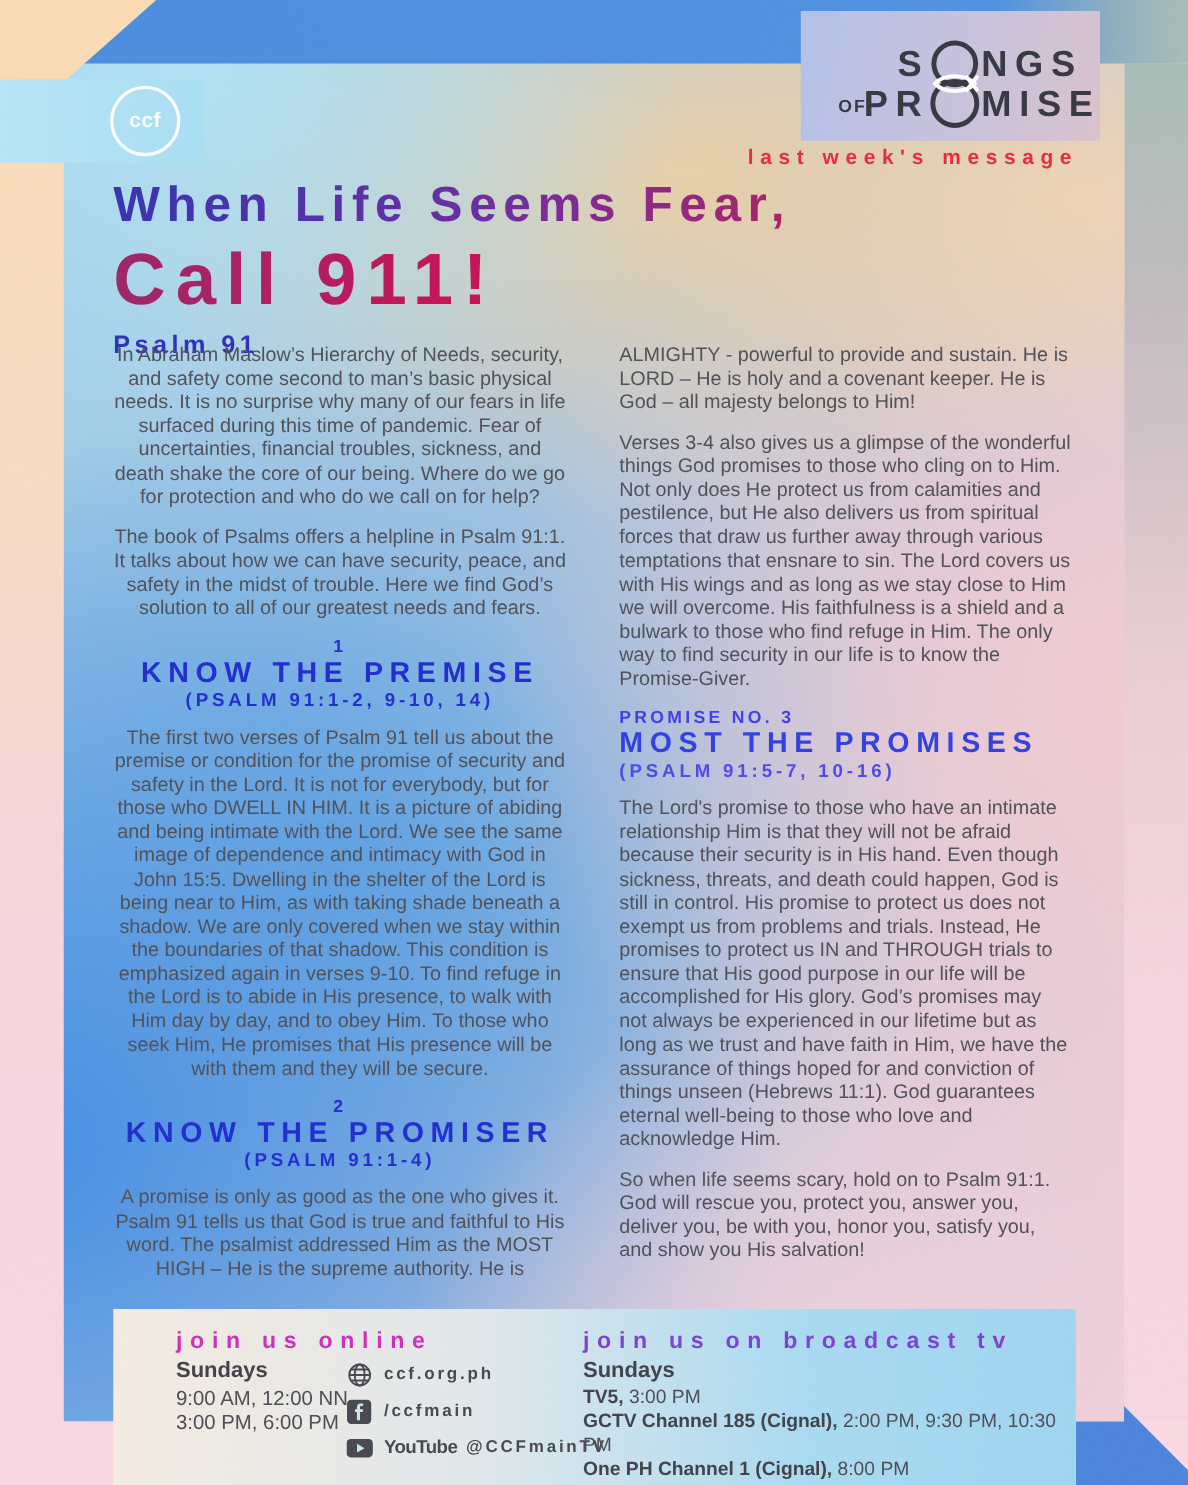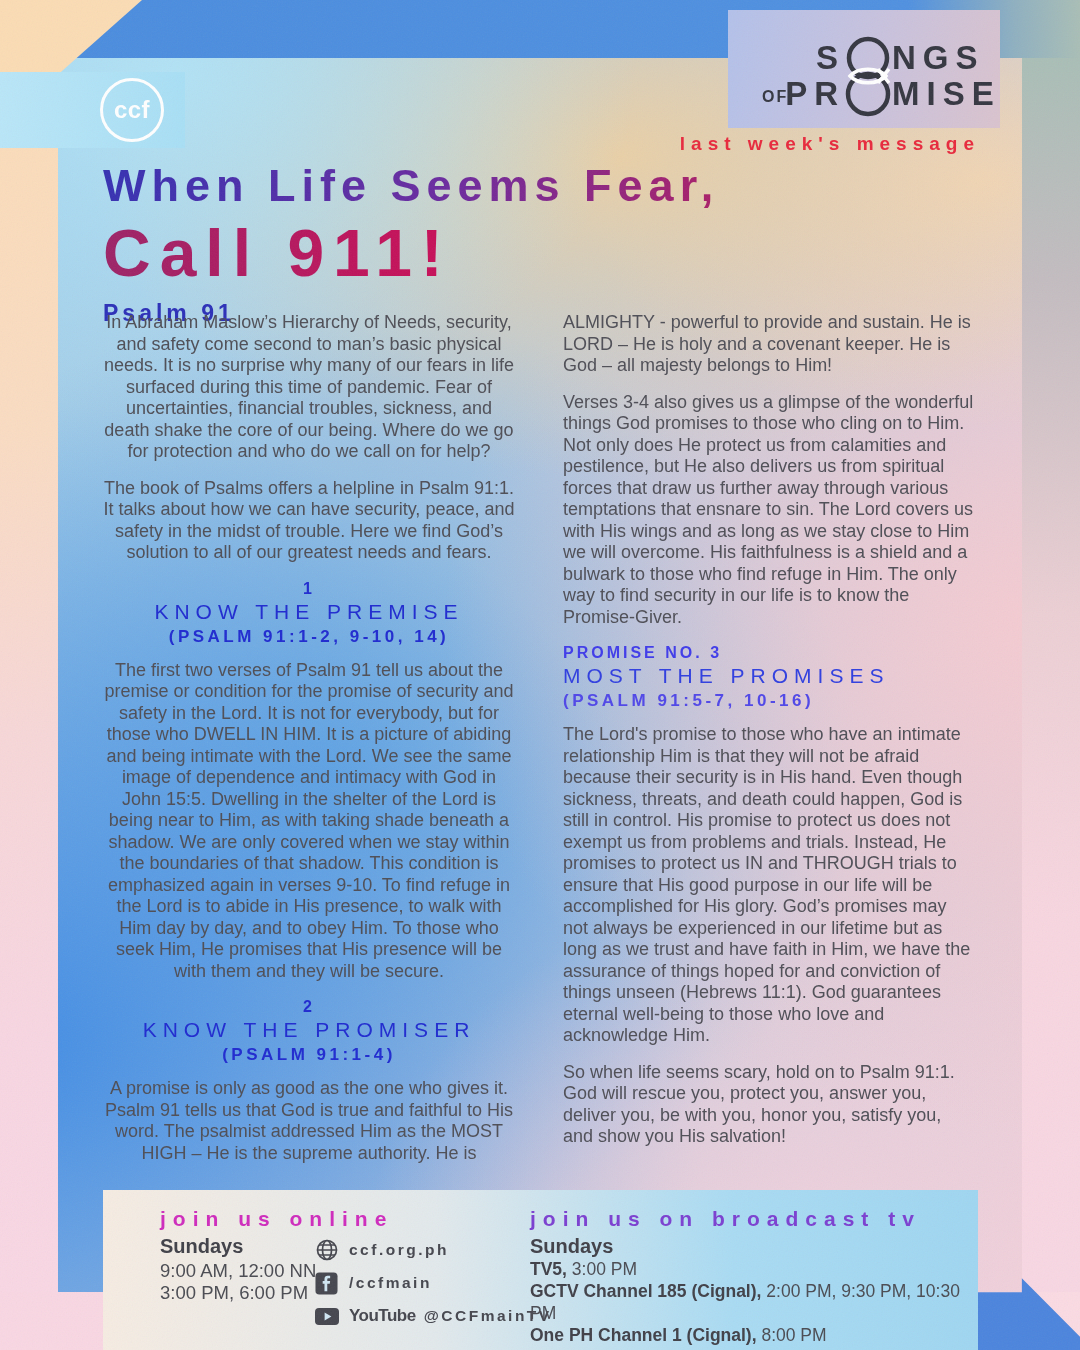--- a/index.html
+++ b/index.html
@@ -30,21 +30,21 @@
       radial-gradient(46% 30% at 78% 97%, rgba(240,209,221,.9) 0%, rgba(240,209,221,0) 100%),
       radial-gradient(72% 52% at -4% 80%, rgba(67,141,228,1) 0%, rgba(67,141,228,0) 100%),
       radial-gradient(55% 38% at 28% 58%, rgba(98,169,228,.85) 0%, rgba(98,169,228,0) 100%),
       linear-gradient(115deg,#9fd0ec 0%,#b9c8de 52%,#f1cfd8 100%);}
 
   
   .ccf-strip{position:absolute;left:0;top:72px;width:185px;height:76px;
     background:linear-gradient(90deg,#b9e6f8,#a8dff5);}
   .ccf-circle{position:absolute;left:100px;top:78px;width:58px;height:58px;border:3px solid #ffffff;
     border-radius:50%;display:flex;align-items:center;justify-content:center;
-    color:#fff;font-size:24px;font-weight:bold;letter-spacing:.5px;}
+    color:#fff;font-size:19px;font-weight:bold;letter-spacing:.5px;}
 
   
   .songs-box{position:absolute;left:728px;top:10px;width:272px;height:118px;
     background:linear-gradient(105deg,#b3c1ea 0%,#c9c2dd 55%,#dac3ce 100%);}
   .tagline{position:absolute;left:640px;top:133px;width:340px;text-align:right;
     color:#e8283c;font-size:19px;font-weight:bold;letter-spacing:6px;}
 
   
   .title{position:absolute;left:103px;top:160px;width:880px;}
   .t1{font-size:45px;font-weight:bold;letter-spacing:6px;
@@ -55,21 +55,21 @@
     -webkit-background-clip:text;background-clip:text;color:transparent;width:420px;}
   .t3{margin-top:9px;font-size:23px;font-weight:bold;letter-spacing:4px;color:#2b2fb8;}
 
   
   .col{position:absolute;top:312px;width:412px;color:#4e4e56;font-size:18px;line-height:21.5px;}
   .col-left{left:103px;text-align:center;}
   .col-right{left:563px;}
   .col p{margin:0 0 15px 0;}
   .sec{margin:8px 0 12px 0;}
   .sec .num{font-size:16px;font-weight:bold;line-height:19px;letter-spacing:3px;}
-  .sec .stitle{font-size:21px;font-weight:normal;letter-spacing:6px;line-height:27px;}
+  .sec .stitle{font-size:26px;font-weight:bold;letter-spacing:6px;line-height:27px;}
   .sec .sref{font-size:17px;font-weight:bold;letter-spacing:3.5px;line-height:23px;}
   .sec-blue .num,.sec-blue .stitle,.sec-blue .sref{color:#1f2ad0;}
   .sec-indigo .num{color:#3f3bea;}
   .sec-indigo .stitle{color:#2f3ee0;}
   .sec-indigo .sref{color:#4f46e8;}
 
   
   .footer{position:absolute;left:103px;top:1190px;width:875px;height:160px;
     background:linear-gradient(90deg,#f6ece2 0%,#e2e9ec 38%,#a9dbf3 72%,#9fd6f1 100%);
     color:#4a4b52;}

